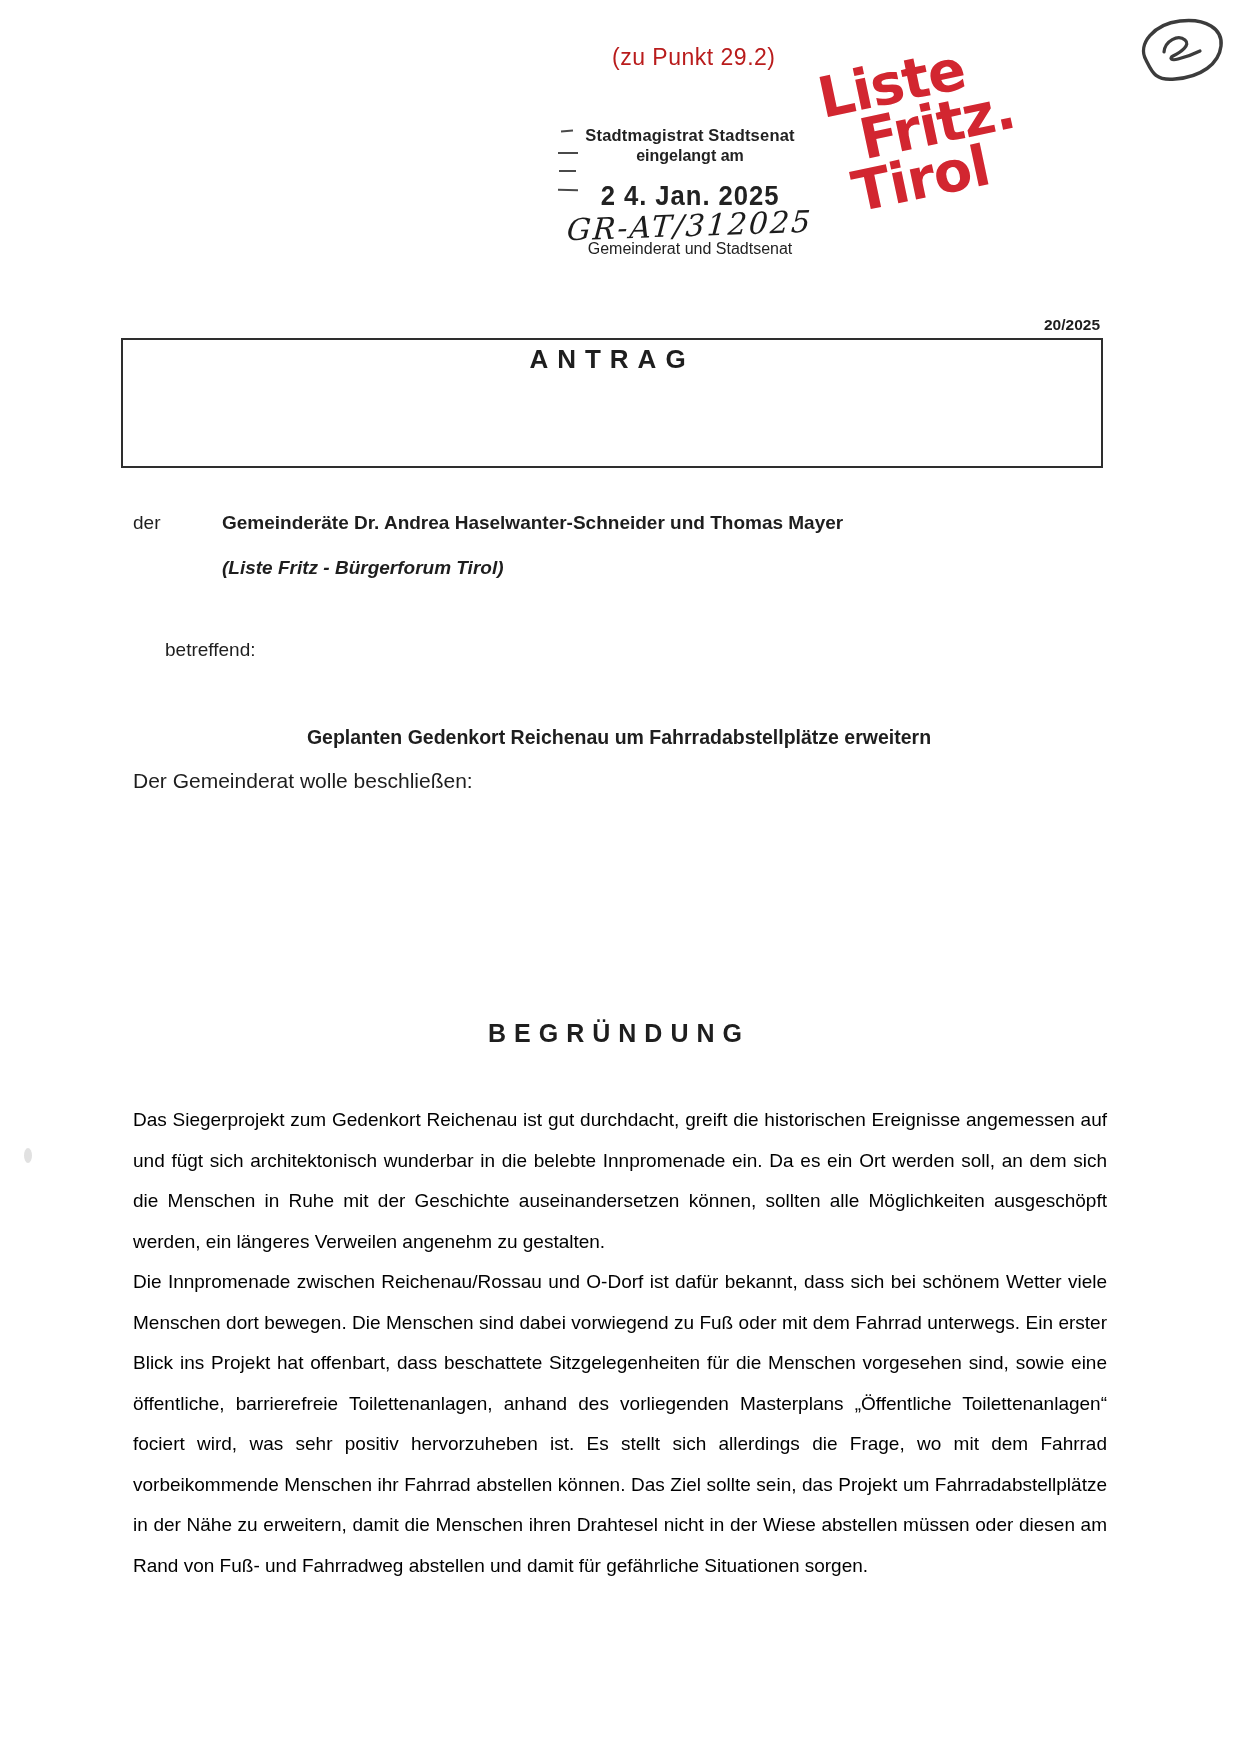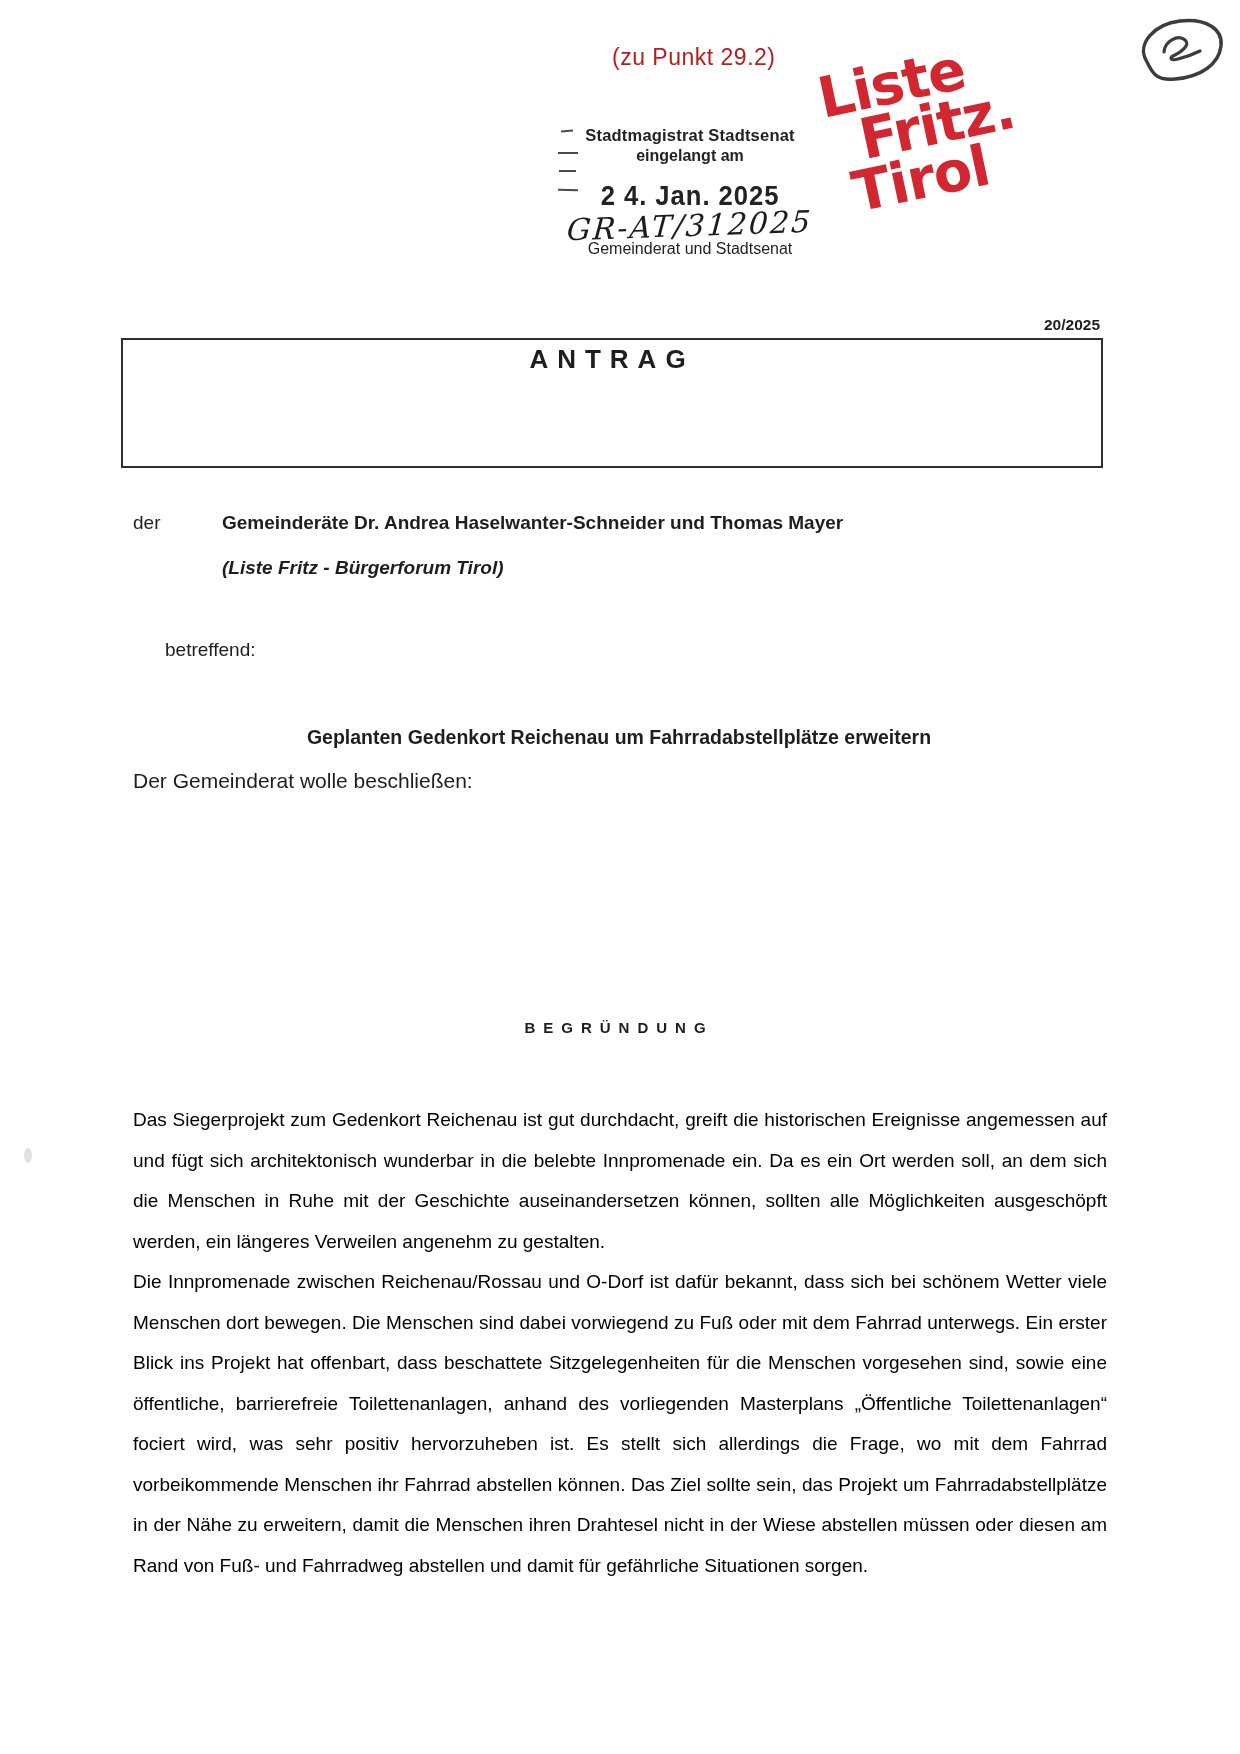--- a/index.html
+++ b/index.html
@@ -86,21 +86,21 @@
     text-align:center;font-size:19.5px;font-weight:700;
   }
   .resolution-intro{position:absolute;top:769px;left:133px;font-size:21px;}
   .resolution-text{
     position:absolute;top:893px;left:133px;width:972px;
     font-size:19px;font-weight:700;line-height:46px;
     text-align:justify;
   }
   .begruendung{
     position:absolute;top:1019px;left:133px;width:972px;
-    text-align:center;font-size:15px;font-weight:700;letter-spacing:8px;
+    text-align:center;font-size:25px;font-weight:700;letter-spacing:8px;
   }
   .body-text{
     position:absolute;top:1100px;left:133px;width:974px;
     font-size:19px;line-height:40.5px;text-align:justify;
     color:#000000;
   }
   .body-text p{margin:0;}
   .scan-artifact{
     position:absolute;top:1148px;left:24px;width:8px;height:15px;
     background:#c9c9c9;opacity:.55;border-radius:50%;

